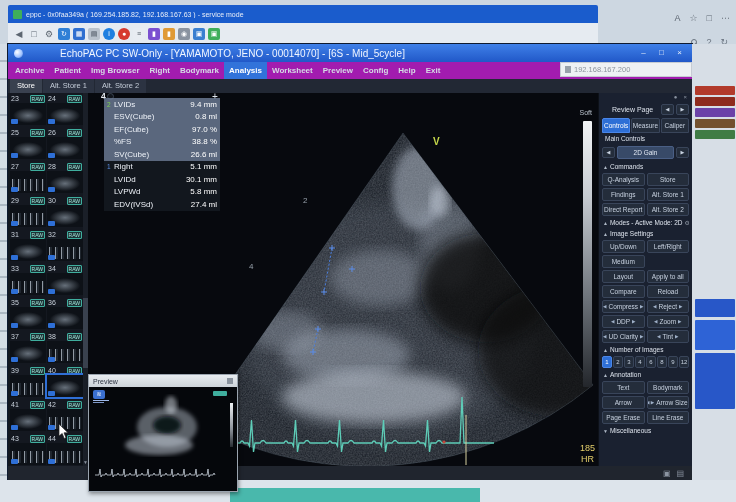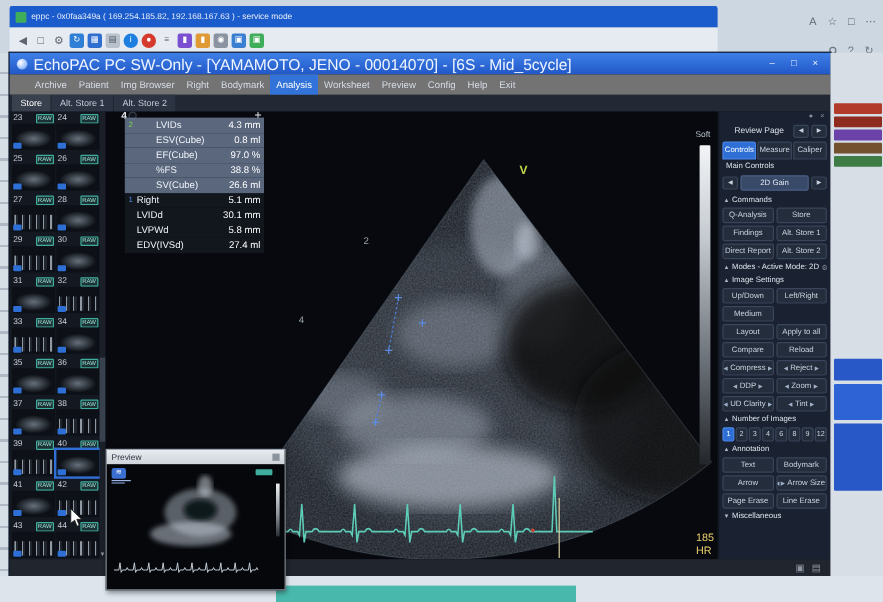--- a/index.html
+++ b/index.html
@@ -35,25 +35,25 @@
   .corner-icons{position:absolute;right:6px;top:13px;display:flex;gap:9px;color:#5d6671;font-size:9px;}
   .corner-icons2{position:absolute;right:8px;top:37px;display:flex;gap:9px;color:#6a7480;font-size:9px;align-items:center;}
   .icon-mag{width:6px;height:6px;border:1px solid #6a7480;border-radius:50%;position:relative;display:inline-block;}
   .icon-mag::after{content:"";position:absolute;width:4px;height:1px;background:#6a7480;transform:rotate(45deg);right:-3px;bottom:-1px;}
 
   
   .win{position:absolute;left:8px;top:44px;width:684px;height:436px;background:#10141b;box-shadow:0 0 0 1px #0e1a30;}
   .titlebar{position:absolute;left:0;top:0;right:0;height:18px;background:linear-gradient(#3f80e8,#2158c8);
     display:flex;align-items:center;gap:5px;padding:0 6px;}
   .app-ico{width:9px;height:9px;border-radius:50%;background:radial-gradient(circle at 35% 35%,#fff,#9cc0ff 60%,#2a5bb8);flex:0 0 auto;}
-  .title-text{flex:1;font-size:13px;color:#f0f5ff;white-space:nowrap;overflow:hidden;}
+  .title-text{flex:1;font-size:10px;color:#f0f5ff;white-space:nowrap;overflow:hidden;margin-left:32px;}
   .wc{width:13px;height:12px;font-size:8px;line-height:12px;text-align:center;color:#eaf0fa;cursor:default;}
   .wc-min::before{content:"–";} .wc-max::before{content:"□";} .wc-close::before{content:"×";}
 
-  .menubar{position:absolute;left:0;top:18px;right:0;height:17px;background:#737373;display:flex;padding-left:16px;}
+  .menubar{position:absolute;left:0;top:18px;right:0;height:17px;background:#a21caf;display:flex;padding-left:2px;font-weight:bold;}
   .menu-item{padding:0 5px;font-size:8px;color:#d5dbe5;line-height:17px;white-space:nowrap;}
   .menu-item.active{background:#3273da;color:#fff;}
 
   .storetabs{position:absolute;left:0;top:35px;right:0;height:14px;background:#222834;display:flex;gap:1px;padding-left:2px;}
   .store-tab{padding:0 7px;font-size:7.5px;color:#c3cbd7;line-height:14px;background:#2c3342;white-space:nowrap;}
   .store-tab.active{background:#39414f;color:#fff;}
 
   
   .sidebar{position:absolute;left:0;top:49px;bottom:14px;width:80px;background:#141820;}
   .thumb-grid{position:absolute;left:2px;top:1px;display:grid;grid-template-columns:36px 36px;grid-auto-rows:33px;gap:1px;}
@@ -71,34 +71,34 @@
   .thumb.selected .thumb-img{outline:2px solid #2f6fd6;outline-offset:0;}
   .sb-scroll{position:absolute;right:0;top:0;bottom:0;width:5px;background:#1a1f28;}
   .sb-thumbp{position:absolute;right:0;top:55%;height:70px;width:5px;background:#39414e;}
   .sb-down{position:absolute;right:0;bottom:0;width:5px;height:7px;color:#8a93a0;font-size:5px;line-height:7px;text-align:center;}
   .sb-down::before{content:"▼";}
 
   
   .imagearea{position:absolute;left:80px;top:49px;bottom:14px;width:510px;background:#07090e;}
   .meas-panel{position:absolute;left:16px;top:5px;width:116px;z-index:3;}
   .meas-row{display:flex;align-items:center;padding:0 3px;height:12.5px;font-size:8px;color:#eef2f8;}
-  .meas-primary .meas-row{background:rgba(108,124,150,.82);gap:16px;}
+  .meas-primary .meas-row{background:rgba(108,124,150,.82);}
   .meas-secondary .meas-row{background:rgba(28,34,44,.55);}
   .meas-marker{width:7px;font-size:6.5px;flex:0 0 auto;}
   .meas-primary .meas-marker{color:#7ed24f;}
   .meas-secondary .meas-marker{color:#5a8de0;}
   .meas-label{flex:1;white-space:nowrap;}
   .meas-value{white-space:nowrap;color:#fff;}
   .clip-counter{position:absolute;left:13px;top:-2px;z-index:3;font-size:8.5px;font-weight:bold;color:#e8edf3;display:flex;align-items:center;gap:1px;}
   .clip-dot{width:7px;height:7px;border-radius:50%;background:#11151c;border:1px solid #3a4350;display:inline-block;}
   .meas-add{position:absolute;left:124px;top:-2px;z-index:3;font-size:10px;color:#dfe5ec;}
   .soft-label{position:absolute;right:6px;top:16px;font-size:7px;color:#b9c2cc;z-index:2;}
   .gray-bar{position:absolute;right:6px;top:28px;width:9px;height:266px;border-radius:1px;z-index:2;
     background:linear-gradient(#f2f4f6,#c7ccd2 28%,#6a7077 68%,#23262b);}
-  .hr-box{position:absolute;right:3px;bottom:2px;text-align:left;color:#e5cf6b;font-size:9px;line-height:1.15;z-index:2;}
+  .hr-box{position:absolute;right:3px;bottom:2px;text-align:center;color:#e5cf6b;font-size:9px;line-height:1.15;z-index:2;}
 
   
   .rpanel{position:absolute;left:590px;top:49px;bottom:14px;width:94px;background:#1a2130;border-left:1px solid #0d1118;
     display:flex;flex-direction:column;gap:2px;padding:1px 3px;}
   .rp-topicons{height:7px;display:flex;justify-content:flex-end;gap:6px;color:#8a93a0;font-size:6px;line-height:7px;padding-right:2px;}
   .rp-review{height:13px;display:flex;align-items:center;gap:2px;color:#dbe1ea;font-size:7px;padding-left:10px;}
   .rp-review .lbl{flex:1;}
   .rp-arrow{width:13px;height:11px;background:#242d3b;border:1px solid #39455a;border-radius:2px;color:#c8d2e0;
     font-size:5px;line-height:9px;text-align:center;padding:0;}
   .arr-l::before{content:"◀";} .arr-r::before{content:"▶";}
@@ -458,21 +458,21 @@
         <span class="clip-dot"></span>
       </div>
       <div class="meas-add">+</div>
 
       <div class="meas-panel">
         <div class="meas-primary">
 
             <div class="meas-row">
               <span class="meas-marker">2</span>
               <span class="meas-label">LVIDs</span>
-              <span class="meas-value">4.3 mm</span>
+              <span class="meas-value">9.4 mm</span>
             </div>
 
             <div class="meas-row">
               <span class="meas-marker"></span>
               <span class="meas-label">ESV(Cube)</span>
               <span class="meas-value">0.8 ml</span>
             </div>
 
             <div class="meas-row">
               <span class="meas-marker"></span>
@@ -769,20 +769,24 @@
         <span>Miscellaneous</span>
       </div>
     </div>
 
     <div class="statusbar">
       <span>▣</span>
       <span>▤</span>
     </div>
   </div>
 
+  <div class="addr-popup">
+    <span class="addr-ico"></span>
+    <span class="addr-text">192.168.167.200</span>
+  </div>
 
   <div class="preview">
     <div class="pv-title">
       <span>Preview</span>
       <span class="pv-menu"></span>
     </div>
     <div class="pv-body">
       <div class="pv-logo">
         <div class="box">≋</div>
           <div class="l1"></div>

